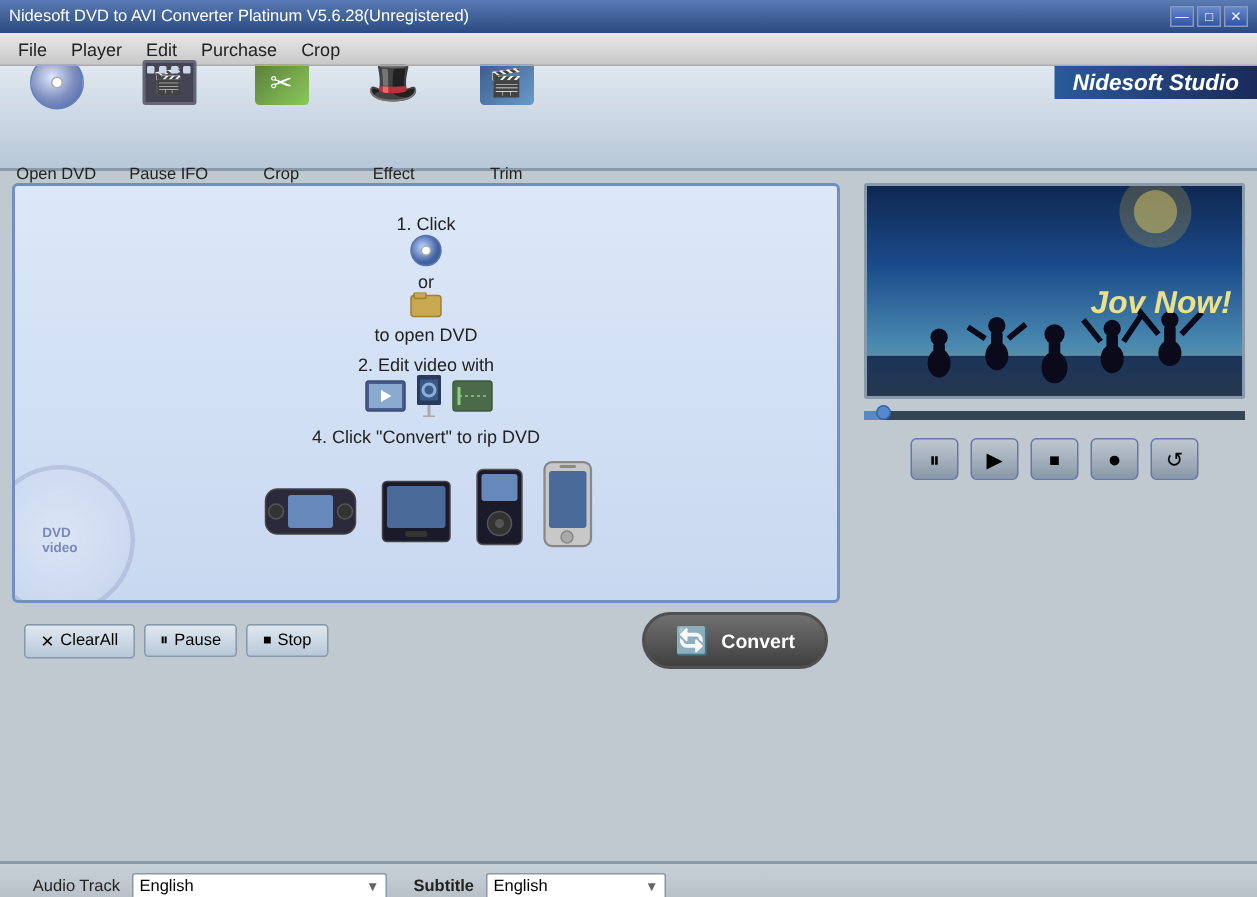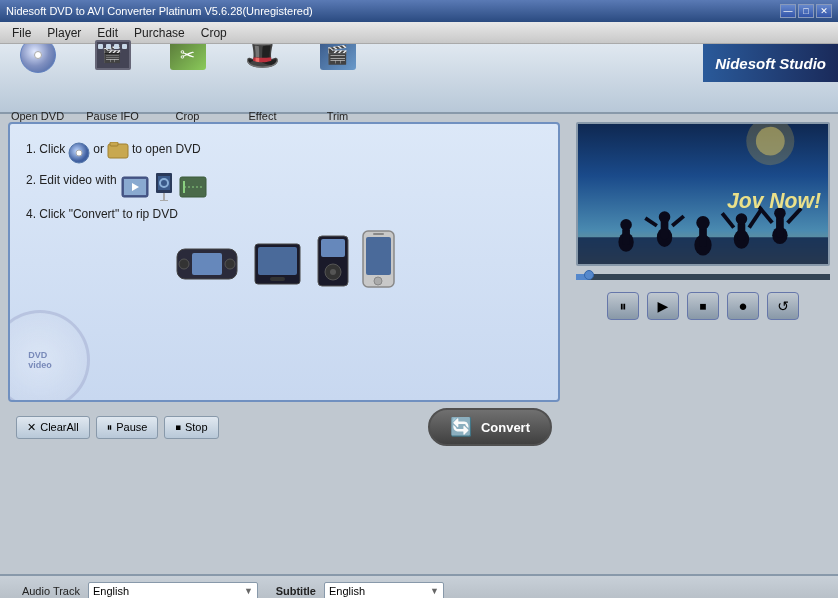--- a/index.html
+++ b/index.html
@@ -56,21 +56,21 @@
     
     #brand-area {
       position: absolute;
       top: 22px;
       right: 0;
       background: linear-gradient(to left, #1a2a5a, #2a5a9a);
       color: white;
       font-size: 15px;
       font-style: italic;
       font-weight: bold;
-      padding: 19px 12px;
+      padding: 3px 12px;
       height: 22px;
       display: flex;
       align-items: center;
     }
     
     #toolbar {
       background: linear-gradient(to bottom, #e0e8f0, #b8c8d8);
       border-bottom: 2px solid #8899aa;
       display: flex;
       align-items: center;
@@ -122,24 +122,25 @@
     #getting-started h2 {
       color: #1a3a8a;
       font-size: 18px;
       font-weight: bold;
       text-align: center;
       margin-bottom: 10px;
       font-style: italic;
     }
     .step {
       display: flex;
-      align-items: flex-start;
+      align-items: center;
       margin: 6px 0;
       font-size: 12px;
       color: #222;
+      flex-direction: column;
     }
     .settings-btn-inline {
       background: linear-gradient(to bottom, #a0b8e0, #6080c0);
       border: 1px solid #4060a0;
       border-radius: 3px;
       color: white;
       padding: 1px 6px;
       font-size: 11px;
       cursor: pointer;
       display: inline-block;

